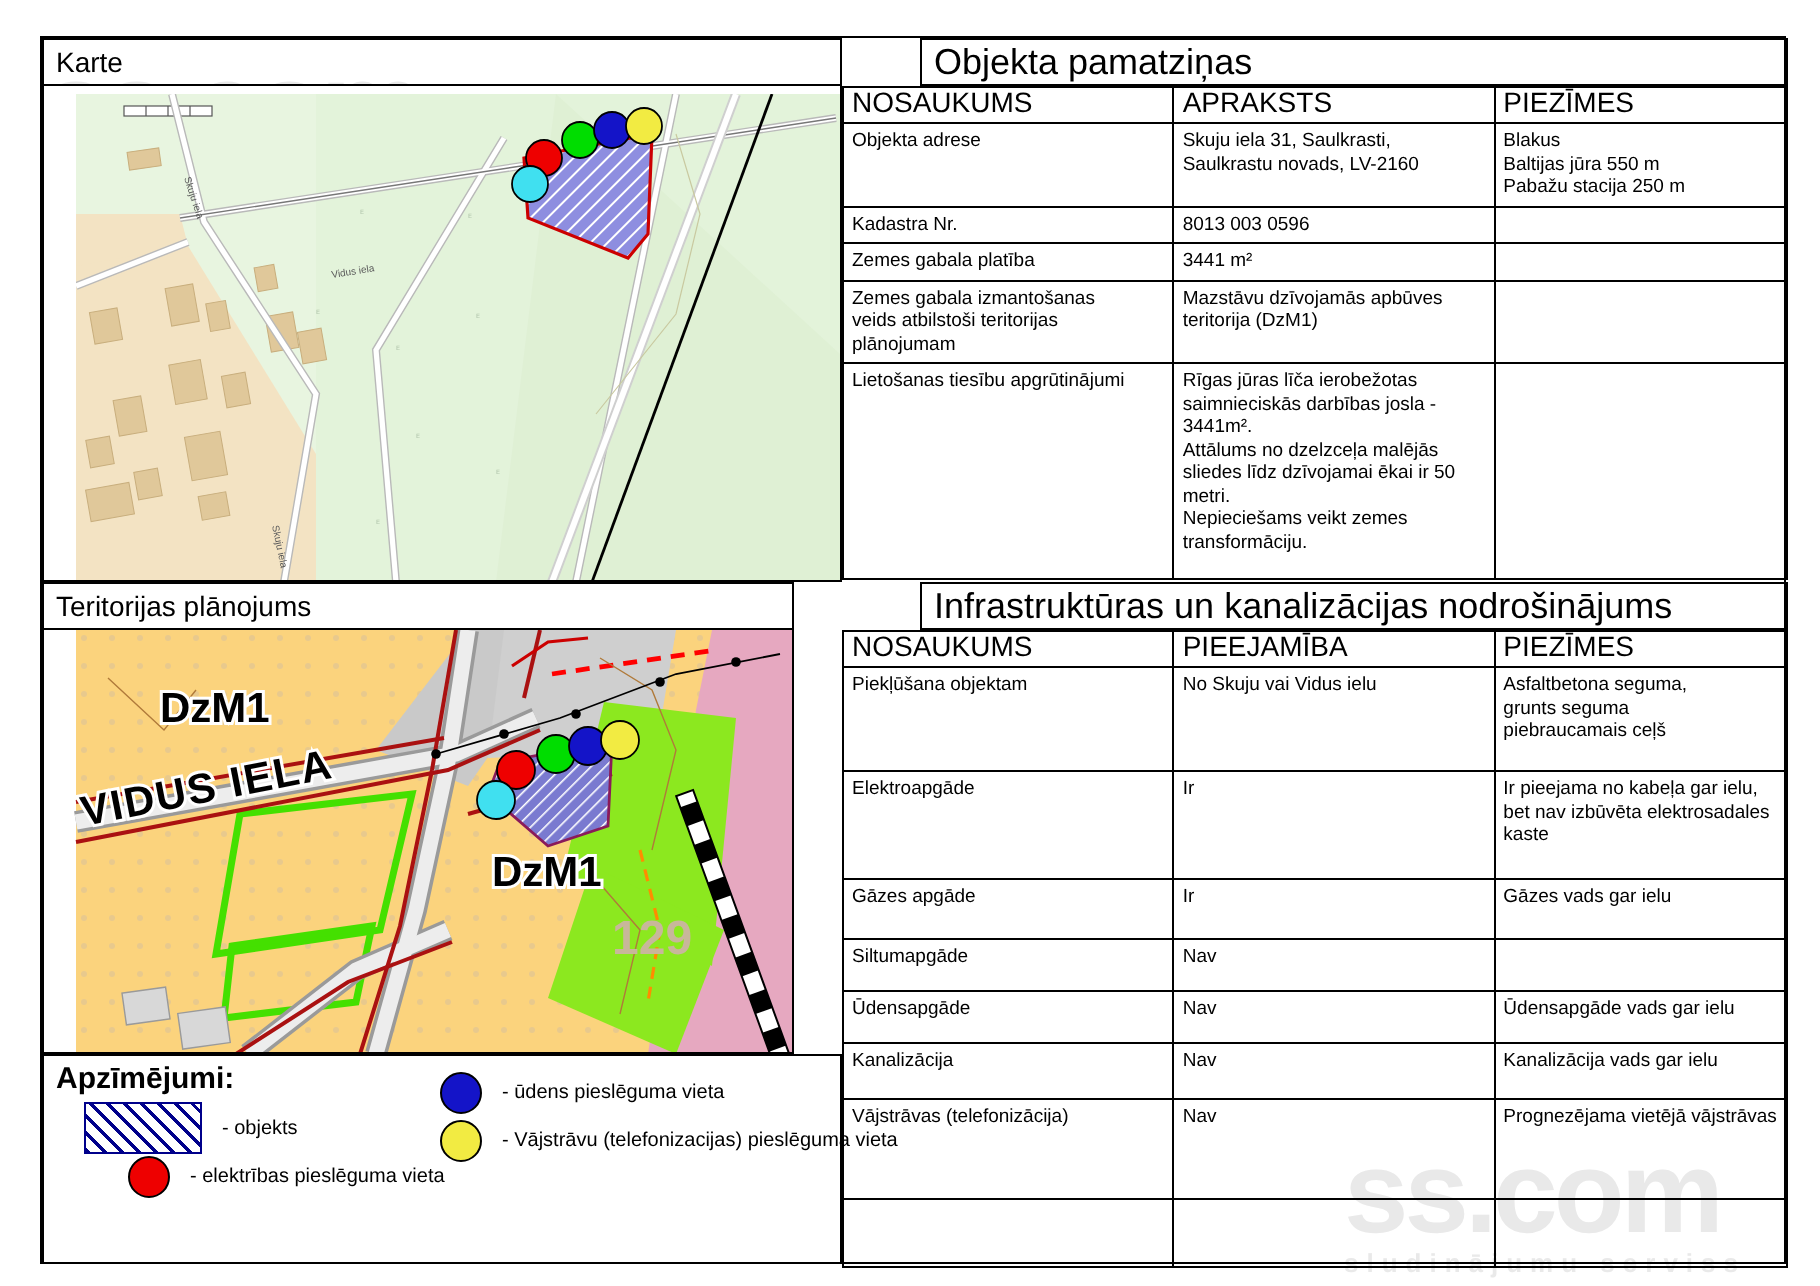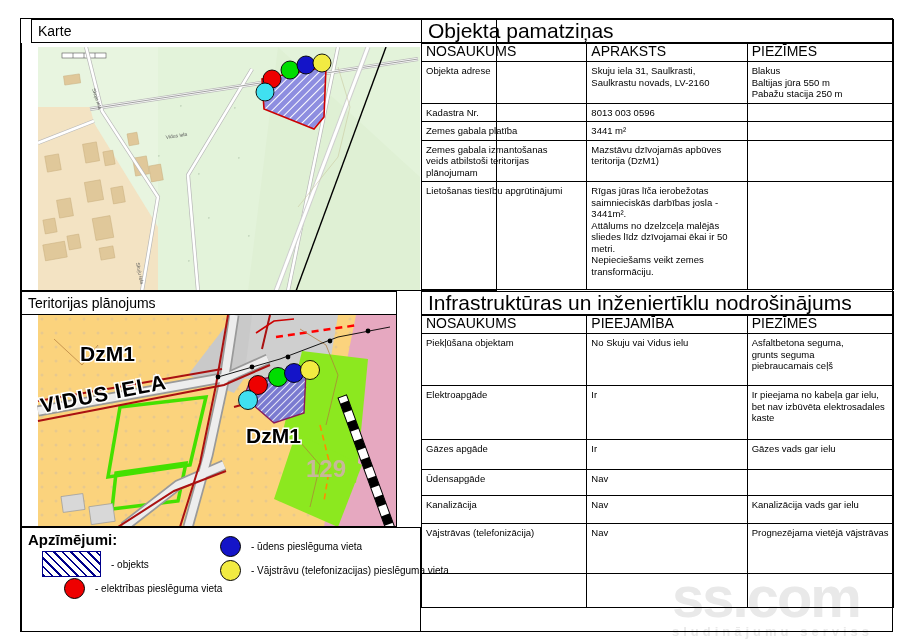--- a/index.html
+++ b/index.html
@@ -24,33 +24,33 @@
 
   .panel{position:absolute;box-sizing:border-box;}
   .panel-title{
     box-sizing:border-box;height:24px;line-height:22px;
     border:1px solid #000;border-bottom:1px solid #000;
     font-size:14px;padding-left:6px;background:transparent;
     position:relative;z-index:3;
   }
 
   
-  #karte-panel{left:0px;top:0px;width:476px;height:272px;padding-left:10px;}
+  #karte-panel{left:0px;top:0px;width:400px;height:272px;}
   #terit-panel{left:0px;top:272px;width:376px;height:236px;}
   #legend-panel{left:0px;top:508px;width:400px;height:105px;border:1px solid #000;}
 
   .map-wrap{position:absolute;left:0;top:24px;right:0;bottom:0;overflow:hidden;border:1px solid #000;border-top:none;box-sizing:border-box;background:#fff;}
   .map-inner{position:absolute;left:16px;top:4px;right:0px;bottom:0px;overflow:hidden;}
   #karte-panel .map-inner{left:16px;top:4px;width:382px;height:244px;}
   #terit-panel .map-inner{left:0px;top:0px;width:400px;height:212px;}
 
   
   #tbl1-panel{left:400px;top:0px;width:473px;height:272px;}
   #tbl2-panel{left:400px;top:272px;width:473px;height:342px;}
-  .panel-title.big-title{font-size:21px;}
+  .panel-title.big-title{font-size:18px;margin-left:39px;}
 
   table.grid{border-collapse:collapse;width:100%;table-layout:fixed;
              font-size:9.5px;position:relative;z-index:3;background:transparent;}
   table.grid td,table.grid th{
     border:1px solid #000;vertical-align:top;
     padding:3px 4px 3px 4px;text-align:left;font-weight:normal;
     line-height:11.5px;word-wrap:break-word;background:transparent;
   }
   table.grid thead td{font-size:14px;height:13px;padding-top:2px;padding-bottom:2px;}
   .c1{width:165px;}
@@ -372,21 +372,21 @@
               <td>Lietošanas tiesību apgrūtinājumi</td>
               <td>Rīgas jūras līča ierobežotas saimnieciskās darbības josla - 3441m².<br>Attālums no dzelzceļa malējās sliedes līdz dzīvojamai ēkai ir 50 metri.<br>Nepieciešams veikt zemes transformāciju.</td>
               <td></td>
             </tr>
           </tbody>
       </table>
     </div>
   </div>
 
   <div class="panel" id="tbl2-panel">
-    <div class="panel-title big-title">Infrastruktūras un inženiertīklu nodrošinājums</div>
+    <div class="panel-title big-title">Infrastruktūras un kanalizācijas nodrošinājums</div>
     <div class="tblbox">
       <table class="grid" id="table2">
         <colgroup>
             <col class="c1">
             <col class="c2">
             <col class="c3">
           </colgroup>
         <thead>
             <tr>
           <td>NOSAUKUMS</td>
@@ -404,23 +404,28 @@
               <td>Elektroapgāde</td>
               <td>Ir</td>
               <td>Ir pieejama no kabeļa gar ielu, bet nav izbūvēta elektrosadales kaste</td>
             </tr>
             <tr style="height: 30px;">
               <td>Gāzes apgāde</td>
               <td>Ir</td>
               <td>Gāzes vads gar ielu</td>
             </tr>
             <tr style="height: 26px;">
+              <td>Siltumapgāde</td>
+              <td>Nav</td>
+              <td></td>
+            </tr>
+            <tr style="height: 26px;">
               <td>Ūdensapgāde</td>
               <td>Nav</td>
-              <td></td>
+              <td>Ūdensapgāde vads gar ielu</td>
             </tr>
             <tr style="height: 28px;">
               <td>Kanalizācija</td>
               <td>Nav</td>
               <td>Kanalizācija vads gar ielu</td>
             </tr>
             <tr style="height: 50px;">
               <td>Vājstrāvas (telefonizācija)</td>
               <td>Nav</td>
               <td>Prognezējama vietējā vājstrāvas</td>

